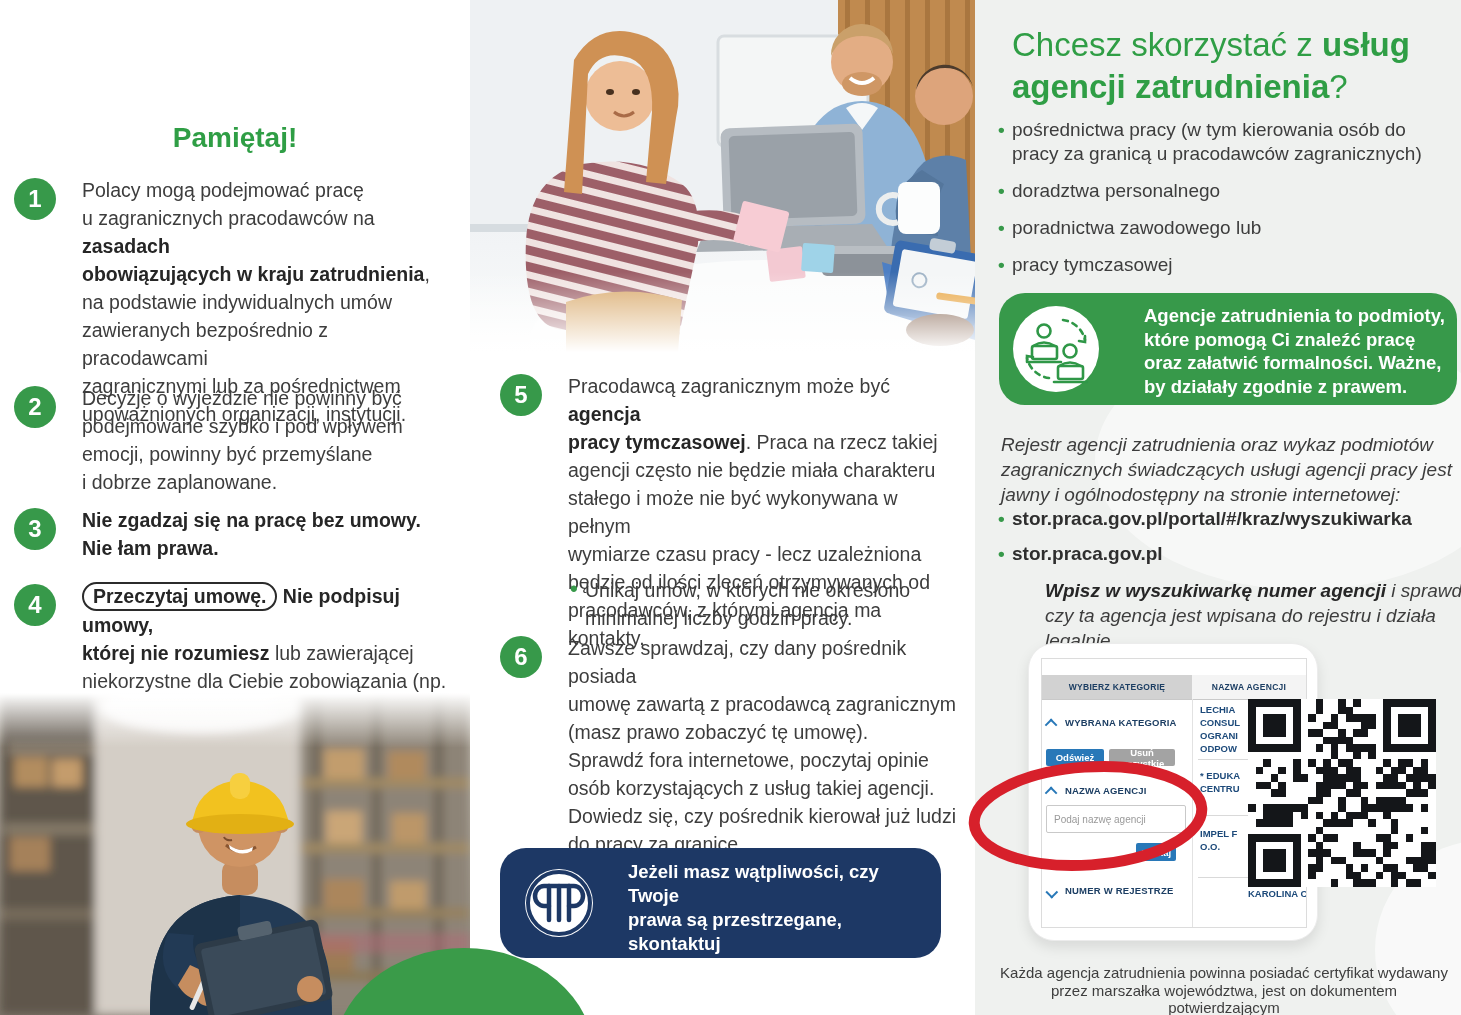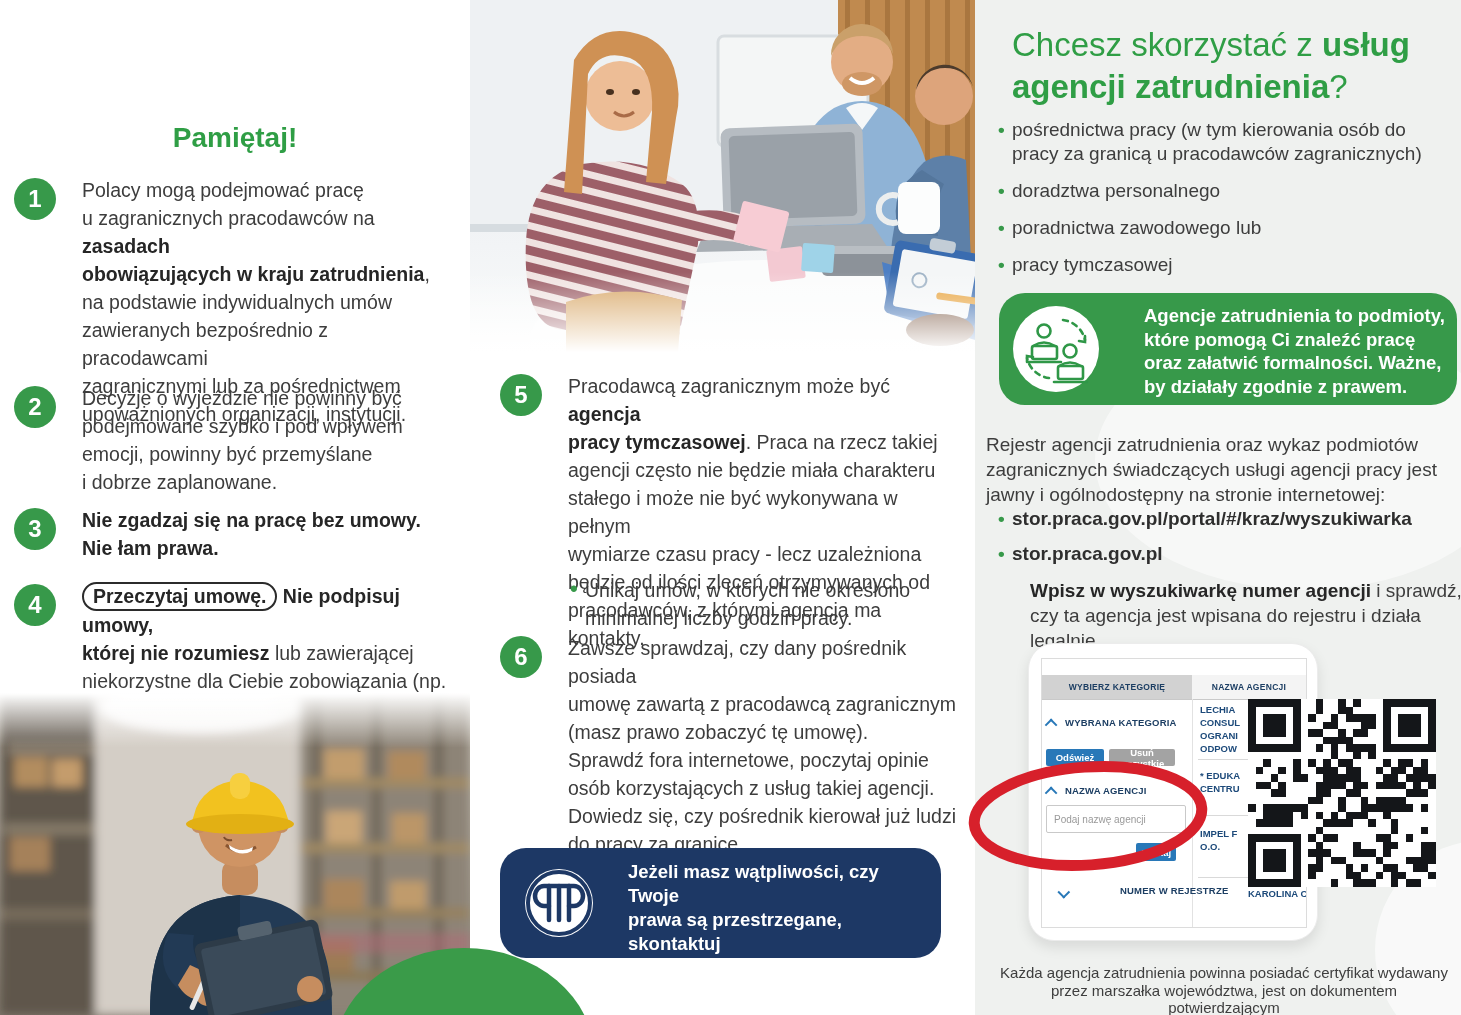--- a/index.html
+++ b/index.html
@@ -36,21 +36,21 @@
   .blob{border-radius:50%;background:#ffffff;}
   .r-head{left:25px;top:12px;width:450px;margin:12px;font-size:33px;line-height:42px;font-weight:normal;color:var(--green2,#2f9e45);}
   .r-head b{color:var(--green2,#2f9e45);}
   .blist{left:23px;top:118px;width:455px;}
   .blist .li{display:flex;margin-bottom:13px;font-size:19px;line-height:24px;}
   .blist .dot{flex:0 0 14px;color:var(--green,#37994a);font-weight:bold;}
   .agency-box{left:24px;top:293px;width:458px;height:112px;background:var(--green,#2f9747);border-radius:26px;}
   .agency-box p{position:absolute;left:145px;top:11px;width:320px;margin:0;color:#fff;font-weight:bold;font-size:18.5px;line-height:23.5px;}
   .agency-box p b{color:#fff;}
   .icon-circle{position:absolute;left:14px;top:13px;width:86px;height:86px;border-radius:50%;background:#fff;}
-  .r-par{left:11px;width:456px;margin:0;font-size:19px;line-height:25px;}
+  .r-par{left:26px;width:456px;margin:0;font-size:19px;line-height:25px;font-style:italic;}
   .linkli{display:flex;font-size:19px;font-weight:bold;color:#2e2e2e;}
   .linkli .dot{flex:0 0 14px;color:var(--green,#37994a);}
   .caption{left:23px;top:964px;width:452px;margin:0;text-align:center;font-size:15px;line-height:17.5px;color:#3e3e3e;}
 
   
   .shot{left:53px;top:643px;width:288px;height:296px;background:#fff;border-radius:26px;
         box-shadow:0 6px 14px rgba(0,0,0,.10);border:1px solid #ececec;text-decoration:underline;}
   .screen{position:absolute;left:12px;top:14px;width:264px;height:268px;background:#fff;border:1px solid #dcdcdc;overflow:hidden;}
   .tab{position:absolute;top:16px;height:24px;display:flex;align-items:center;justify-content:center;
        font-size:8.5px;font-weight:bold;color:#1c3e63;letter-spacing:.3px;border-bottom:1px solid #c9c9c9;}
@@ -410,21 +410,21 @@
 
         <div class="sec" style="left:6px;top:126px;">
           <span class="chev up"></span>
           <span>NAZWA AGENCJI</span>
         </div>
 
         <input class="mini-input" type="text" placeholder="Podaj nazwę agencji" style="">
 
         <button class="mini-btn btn-blue" style="left:94px;top:184px;width:40px;height:18px;border:none;">Szukaj</button>
 
-        <div class="sec" style="left:18px;top:226px;gap:43px;">
+        <div class="sec" style="left:6px;top:226px;">
           <span class="chev down"></span>
           <span>NUMER W REJESTRZE</span>
         </div>
         <div class="sec" style="left:6px;top:258px;margin-top:19px;">
           <span class="chev down"></span>
           <span>RODZAJ AGENCJI</span>
         </div>
 
         <div class="res" style="top:44px;">
           <div>LECHIA</div>

